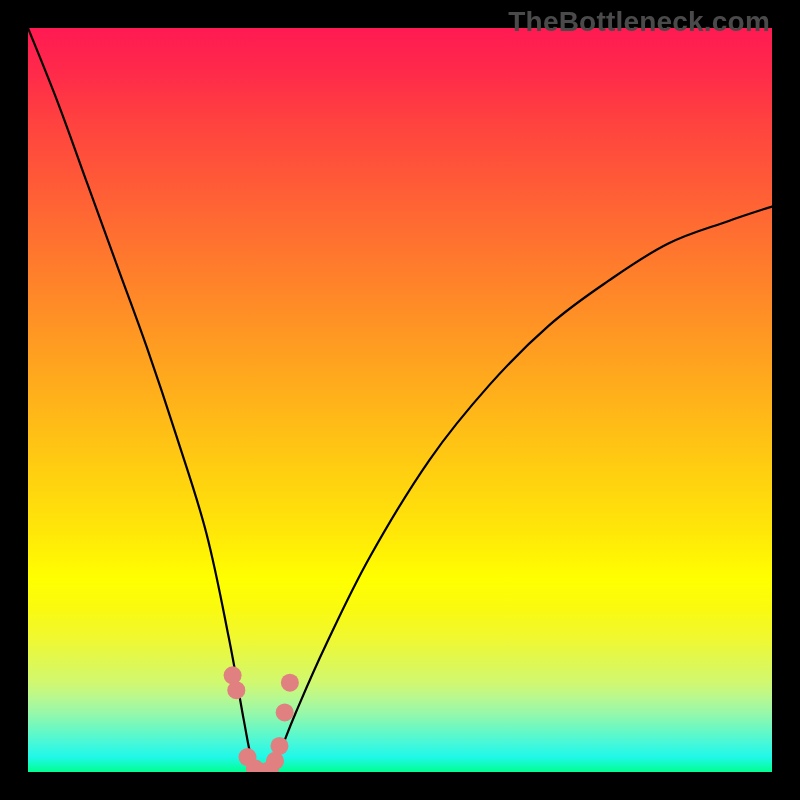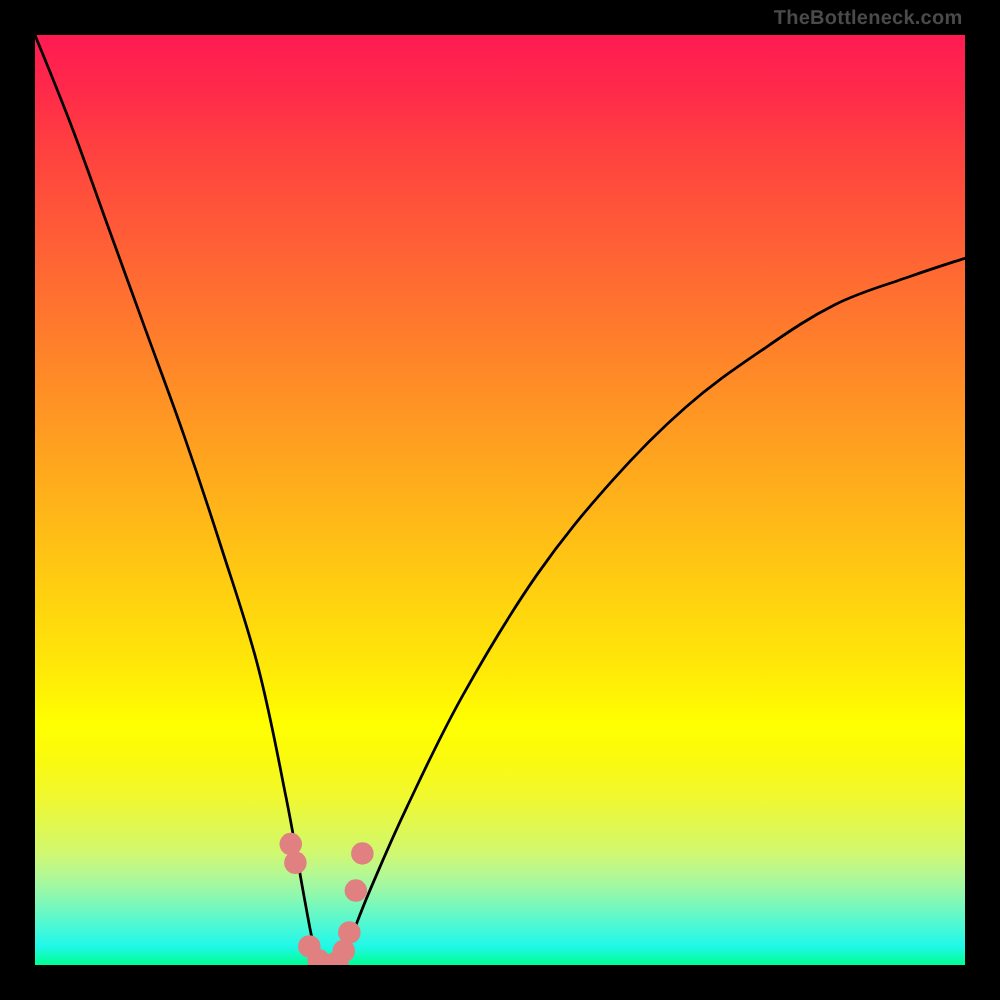--- a/index.html
+++ b/index.html
@@ -47,21 +47,21 @@
       #20f8e8 98%,
       #00ff90 100%
     );
   }
   
   .attribution {
     position: absolute;
     top: 6px;
     right: 30px;
     font-family: Arial, Helvetica, sans-serif;
-    font-size: 16px;
+    font-size: 28px;
     font-weight: 600;
     color: #4a4a4a;
     letter-spacing: 0.2px;
   }
   
   .curve-svg {
     position: absolute;
     inset: 0;
     width: 100%;
     height: 100%;

